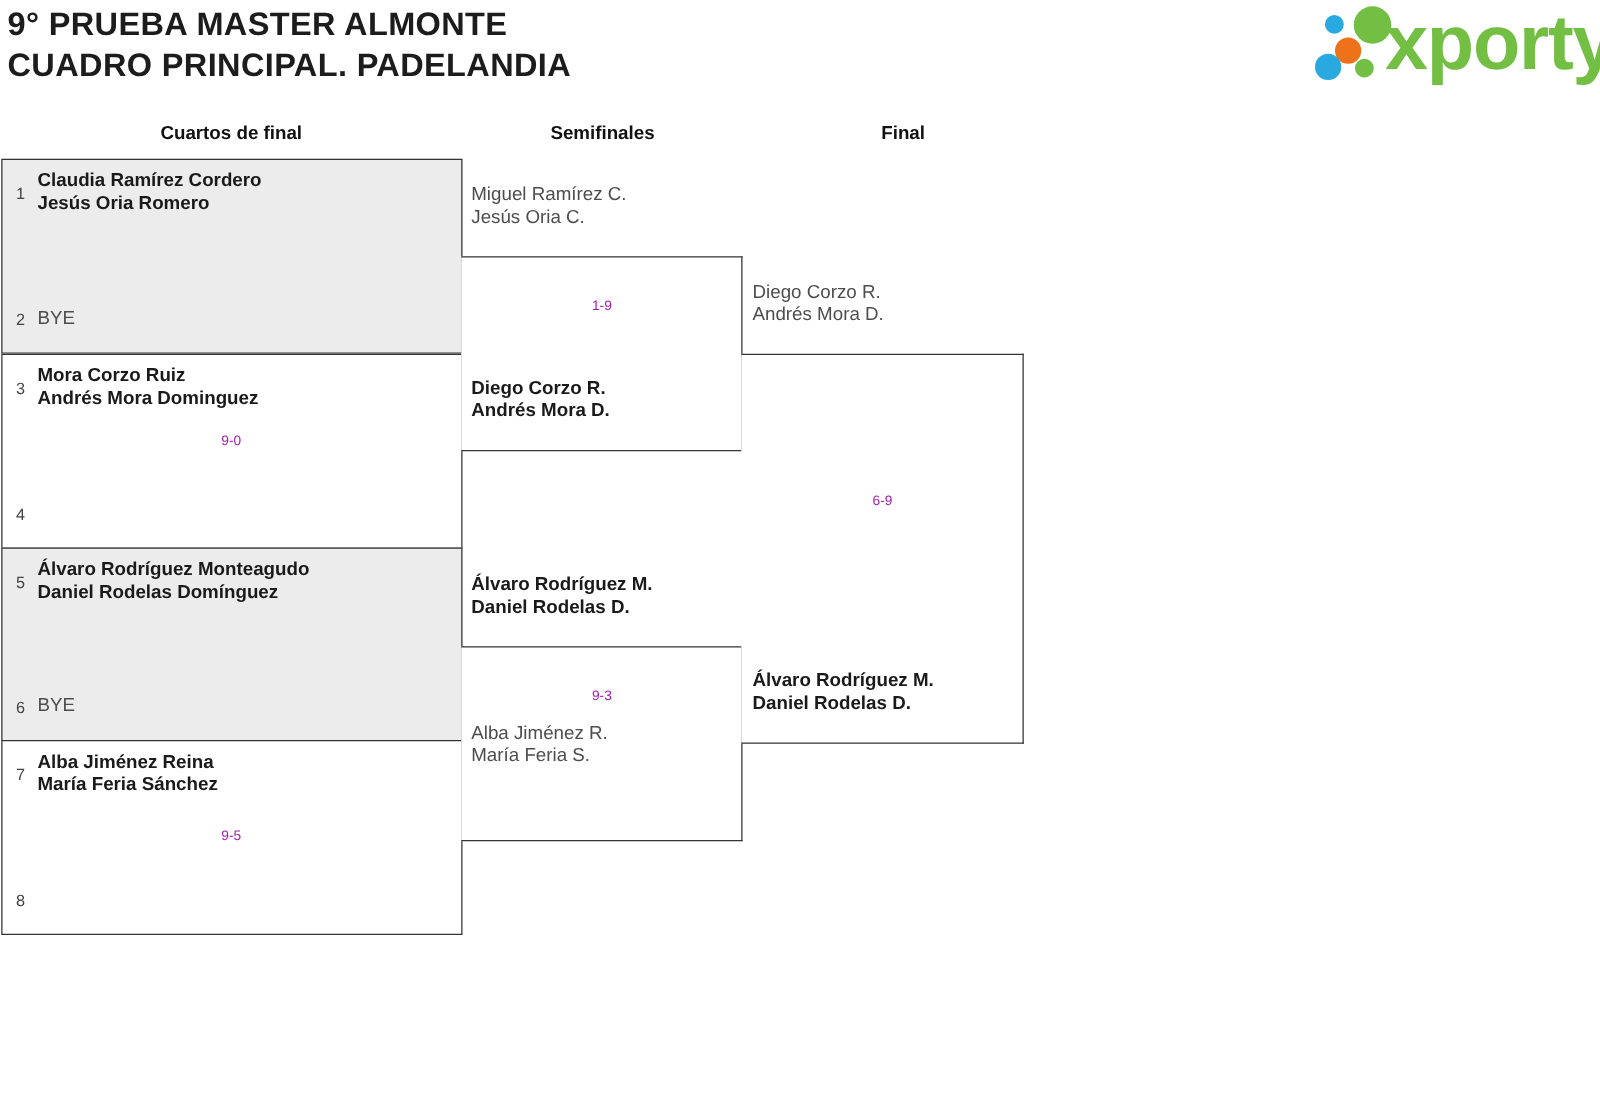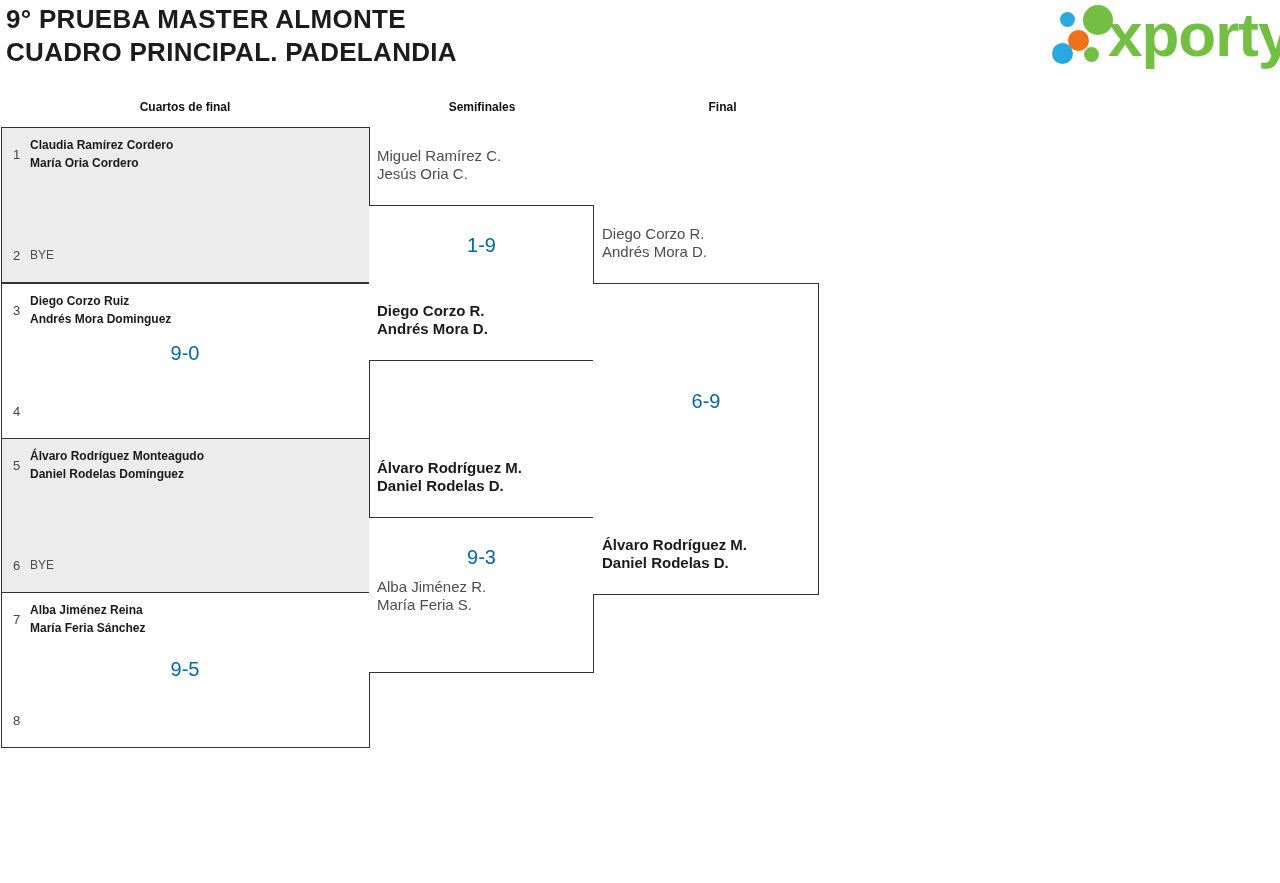--- a/index.html
+++ b/index.html
@@ -21,21 +21,21 @@
   }
   .dot { position:absolute; border-radius:50%; }
   .dot-blue-small  { left:1060px; top:12px; width:15px; height:15px; background:var(--logo-blue,#29a9e0); }
   .dot-green-large { left:1083px; top:5px;  width:30px; height:30px; background:var(--logo-green,#72bf44); }
   .dot-orange     { left:1068px; top:30px; width:21px; height:21px; background:var(--logo-orange,#ee7219); }
   .dot-blue-large  { left:1052px; top:43px; width:21px; height:21px; background:var(--logo-blue,#29a9e0); }
   .dot-green-small { left:1084px; top:47px; width:15px; height:15px; background:var(--logo-green,#72bf44); }
 
   
   .round-header {
-    position:absolute; top:98px; font-size:12px; font-weight:700;
+    position:absolute; top:98px; font-size:15px; font-weight:700;
     color:#111; text-align:center; line-height:18px;
   }
   .rh-qf { left:0;     width:370px; }
   .rh-sf { left:370px; width:224px; }
   .rh-f  { left:610px; width:225px; }
 
   
   .box {
     position:absolute; box-sizing:border-box;
     border:1px solid #333333; background:#ffffff;
@@ -53,38 +53,38 @@
 
   
   .team {
     position:absolute; left:0; right:0; min-height:36px;
     display:flex; align-items:center; padding-left:7px;
   }
   .team.top    { top:8px; }
   .team.bottom { bottom:9px; }
   .seed { flex:0 0 15px; width:15px; text-align:center; font-size:13px; color:#444; }
   .names {
-    margin-left:6px; font-size:12px; line-height:18px;
+    margin-left:6px; font-size:15px; line-height:18px;
     color:#4d4d4d; white-space:nowrap;
   }
   .names.winner { font-weight:700; color:#1a1a1a; }
 
   
   .adv-label {
     position:absolute; font-size:15px; line-height:18px;
     color:#4d4d4d; white-space:nowrap;
   }
   .adv-label.winner { font-weight:700; color:#1a1a1a; }
   .sf-col { left:377px; }
   .f-col  { left:602px; }
 
   
   .score {
     position:absolute; text-align:center;
-    font-size:20px; line-height:18px; color:#0369a1;
+    font-size:11px; line-height:18px; color:#a21caf;
   }
   .score-qf { left:1px;   width:368px; }
   .score-sf { left:369px; width:225px; }
   .score-f  { left:593px; width:226px; }
 </style>
 </head>
 <body>
 
 <div class="canvas">
 
@@ -104,37 +104,37 @@
 
   <div class="round-header rh-qf">Cuartos de final</div>
   <div class="round-header rh-sf">Semifinales</div>
   <div class="round-header rh-f">Final</div>
 
   <div class="box qf1 shaded">
     <div class="team top">
       <span class="seed">1</span>
       <div class="names winner">
         <div>Claudia Ramírez Cordero</div>
-        <div>María Oria Cordero</div>
+        <div>Jesús Oria Romero</div>
       </div>
     </div>
     <div class="team bottom">
       <span class="seed">2</span>
       <div class="names">
         <div>BYE</div>
         <div></div>
       </div>
     </div>
   </div>
 
   <div class="box qf2">
     <div class="team top">
       <span class="seed">3</span>
       <div class="names winner">
-        <div>Diego Corzo Ruiz</div>
+        <div>Mora Corzo Ruiz</div>
         <div>Andrés Mora Dominguez</div>
       </div>
     </div>
     <div class="team bottom">
       <span class="seed">4</span>
     </div>
   </div>
   <div class="score score-qf" style="top:344px">9-0</div>
 
   <div class="box qf3 shaded">

